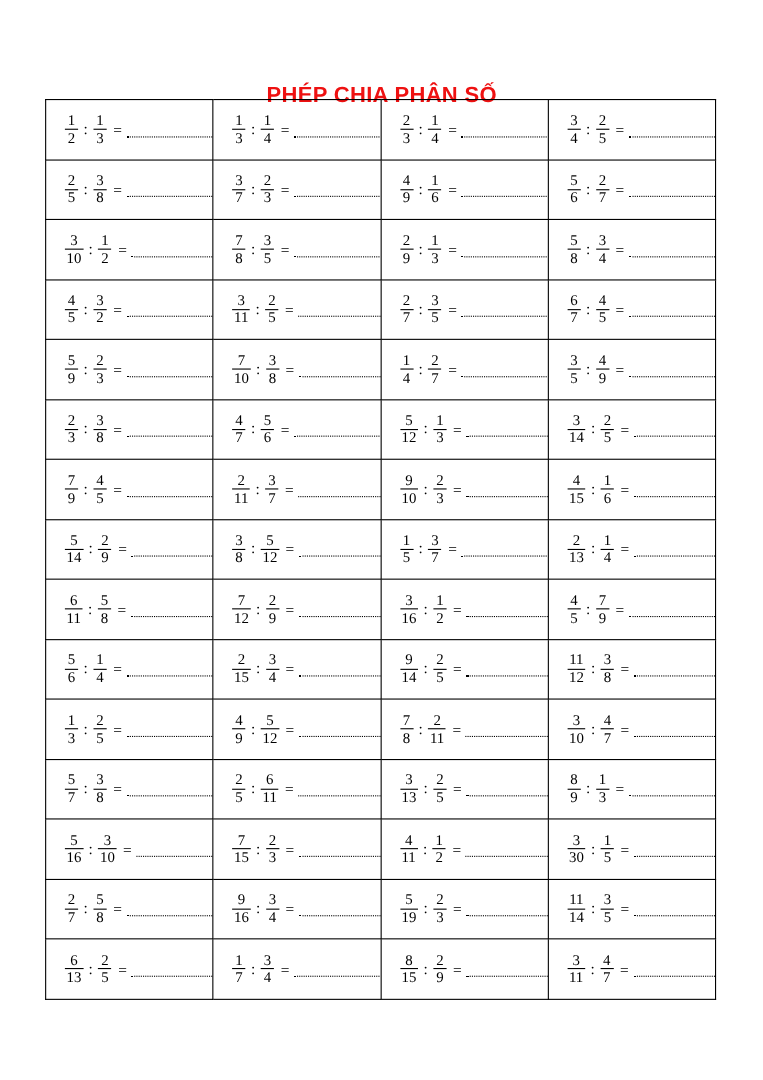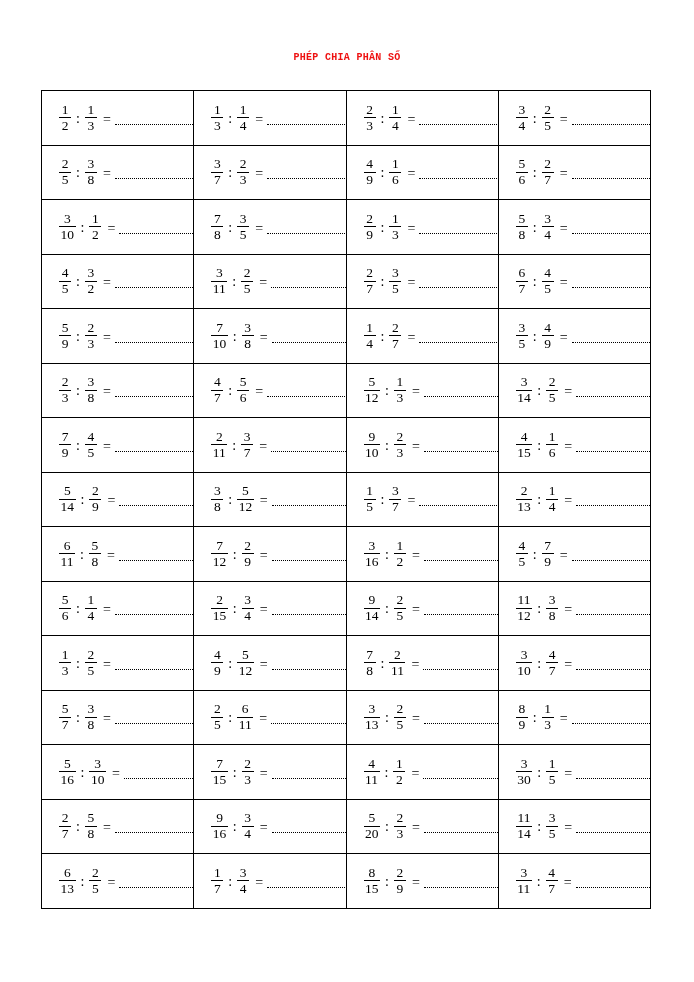--- a/index.html
+++ b/index.html
@@ -18,27 +18,27 @@
 
   .page {
     width: 694px;
     height: 982px;
     box-sizing: border-box;
     position: relative;
   }
 
   .worksheet-title {
     position: absolute;
-    top: 52px;
+    top: 76px;
     left: 0;
     width: 694px;
     text-align: center;
-    font-family: Liberation Mono, monospace;
+    font-family: Liberation Sans, sans-serif;
     font-weight: bold;
-    font-size: 10px;
+    font-size: 20px;
     letter-spacing: 0.3px;
     color: #ee1111;
   }
 
   .problems-table {
     position: absolute;
     top: 90px;
     left: 41px;
     width: 610px;
     border-collapse: collapse;
@@ -1067,21 +1067,21 @@
               </span>
               <span class="op-equals">=</span>
               <span class="answer-blank"></span>
             </div>
           </td>
           <td>
             <div class="problem">
               <span class="frac">
                 <span class="num">5</span>
                 <span class="bar"></span>
-                <span class="den">20</span>
+                <span class="den">19</span>
               </span>
               <span class="op-divide">:</span>
               <span class="frac">
                 <span class="num">2</span>
                 <span class="bar"></span>
                 <span class="den">3</span>
               </span>
               <span class="op-equals">=</span>
               <span class="answer-blank"></span>
             </div>

